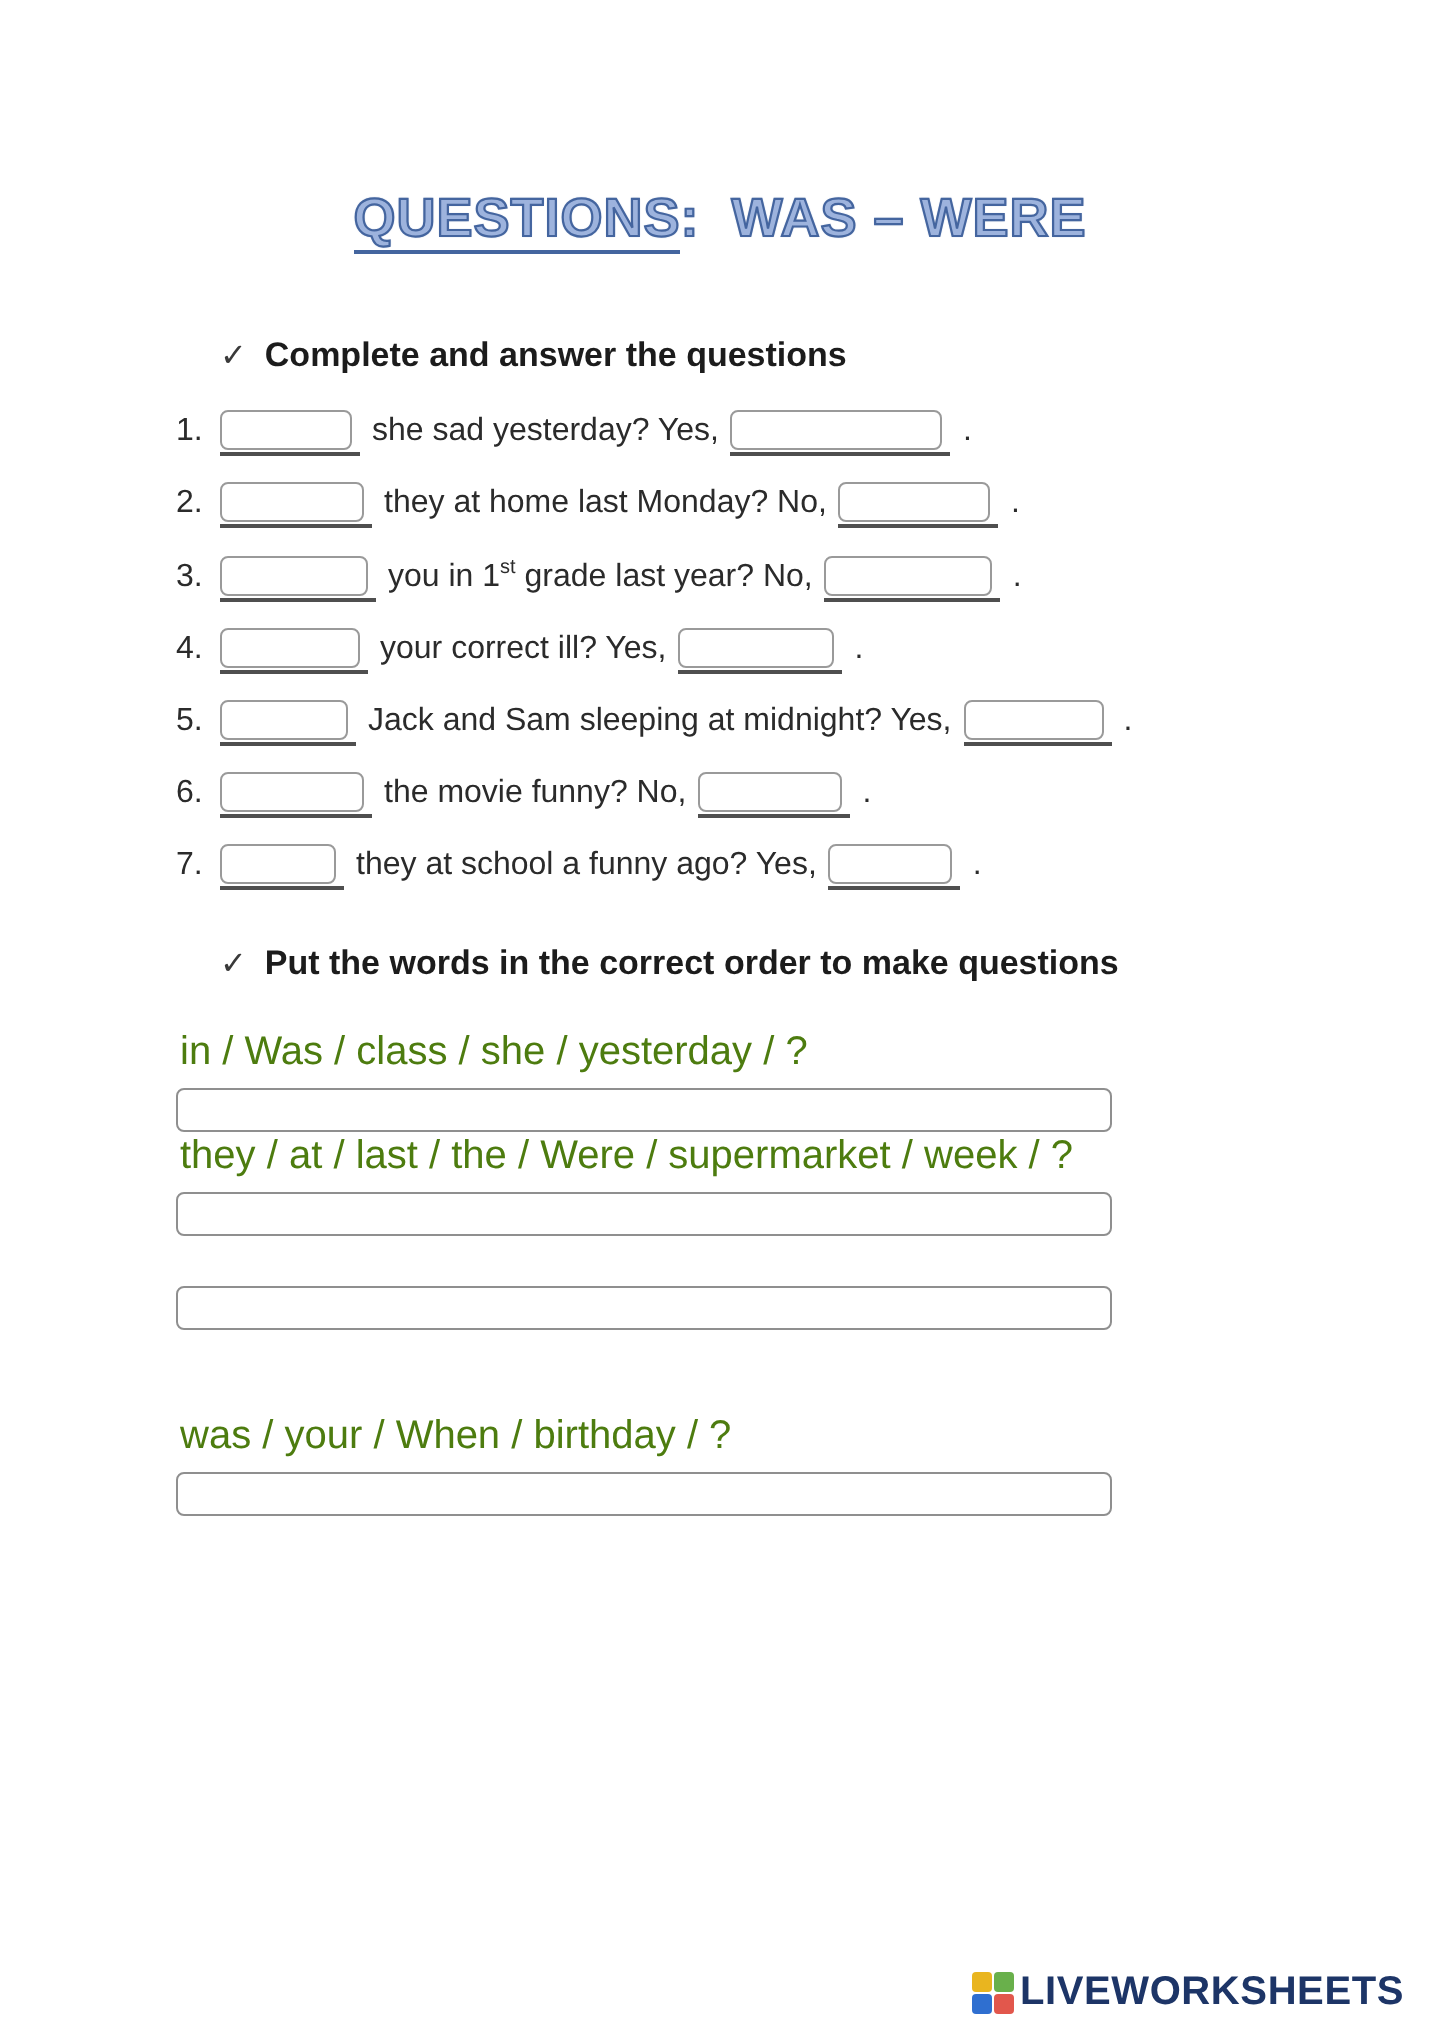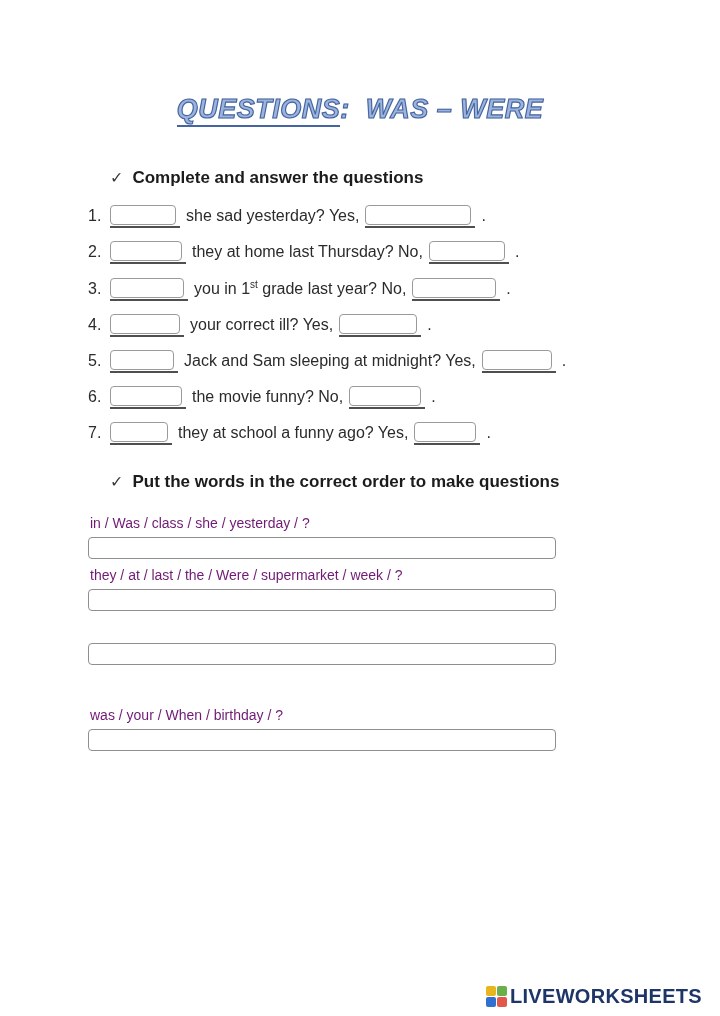--- a/index.html
+++ b/index.html
@@ -3,21 +3,21 @@
 <meta charset="utf-8">
 <style>
   html,body{margin:0;padding:0}
   body{
     width:720px;height:1016px;position:relative;background:#ffffff;
     font-family:"Liberation Sans",sans-serif;color:#2b2b2b;overflow:hidden;
   }
   
   .title{
     position:absolute;top:94px;left:0;width:100%;text-align:center;
-    font-size:27px;font-weight:bold;letter-spacing:.5px;font-style:italic;
+    font-size:27px;font-weight:bold;letter-spacing:.5px;
   }
   .glow{
     color:#9db3dd;
     -webkit-text-stroke:1.1px #44659f;
     text-shadow:0 0 1px #44659f;
   }
   .title .main{border-bottom:2px solid #44659f;padding-bottom:1px}
   .title .sub{margin-left:8px}
   
   .sec-heading{
@@ -32,21 +32,21 @@
   }
   .qnum{min-width:16px}
   .uline{display:inline-flex;border-bottom:2px solid #4f4f4f;padding:0 4px 1px 0}
   .blank{
     height:20px;border:1.5px solid #9a9a9a;border-radius:4px;background:#fff;
     box-sizing:border-box;padding:0;outline:none;font:inherit;
   }
   sup{font-size:10px;line-height:0}
   
   .sitem{position:absolute;left:90px}
-  .slabel{font-size:14px;color:#701a75;margin-bottom:6px;white-space:nowrap}
+  .slabel{font-size:20px;color:#4d7c0f;margin-bottom:6px;white-space:nowrap}
   .sbox{
     display:block;width:468px;height:22px;margin-left:-2px;
     border:1.5px solid #8f8f8f;border-radius:4px;box-sizing:border-box;
     background:#fff;outline:none;font:inherit;
   }
   
   .footer{
     position:absolute;right:18px;bottom:8px;display:flex;align-items:center;gap:3px;
     cursor:pointer;
   }
@@ -77,21 +77,21 @@
       <input class="blank" style="width: 106px;">
     </span>
   <span>.</span>
 </div>
 
 <div class="qrow" style="top:239px">
   <span class="qnum">2.</span>
   <span class="uline">
       <input class="blank" style="width: 72px;">
     </span>
-  <span><span>they at home last Thursday? No,</span><sup></sup><span></span></span>
+  <span><span>they at home last Monday? No,</span><sup></sup><span></span></span>
   <span class="uline">
       <input class="blank" style="width: 76px;">
     </span>
   <span>.</span>
 </div>
 
 <div class="qrow" style="top:276px">
   <span class="qnum">3.</span>
   <span class="uline">
       <input class="blank" style="width: 74px;">

